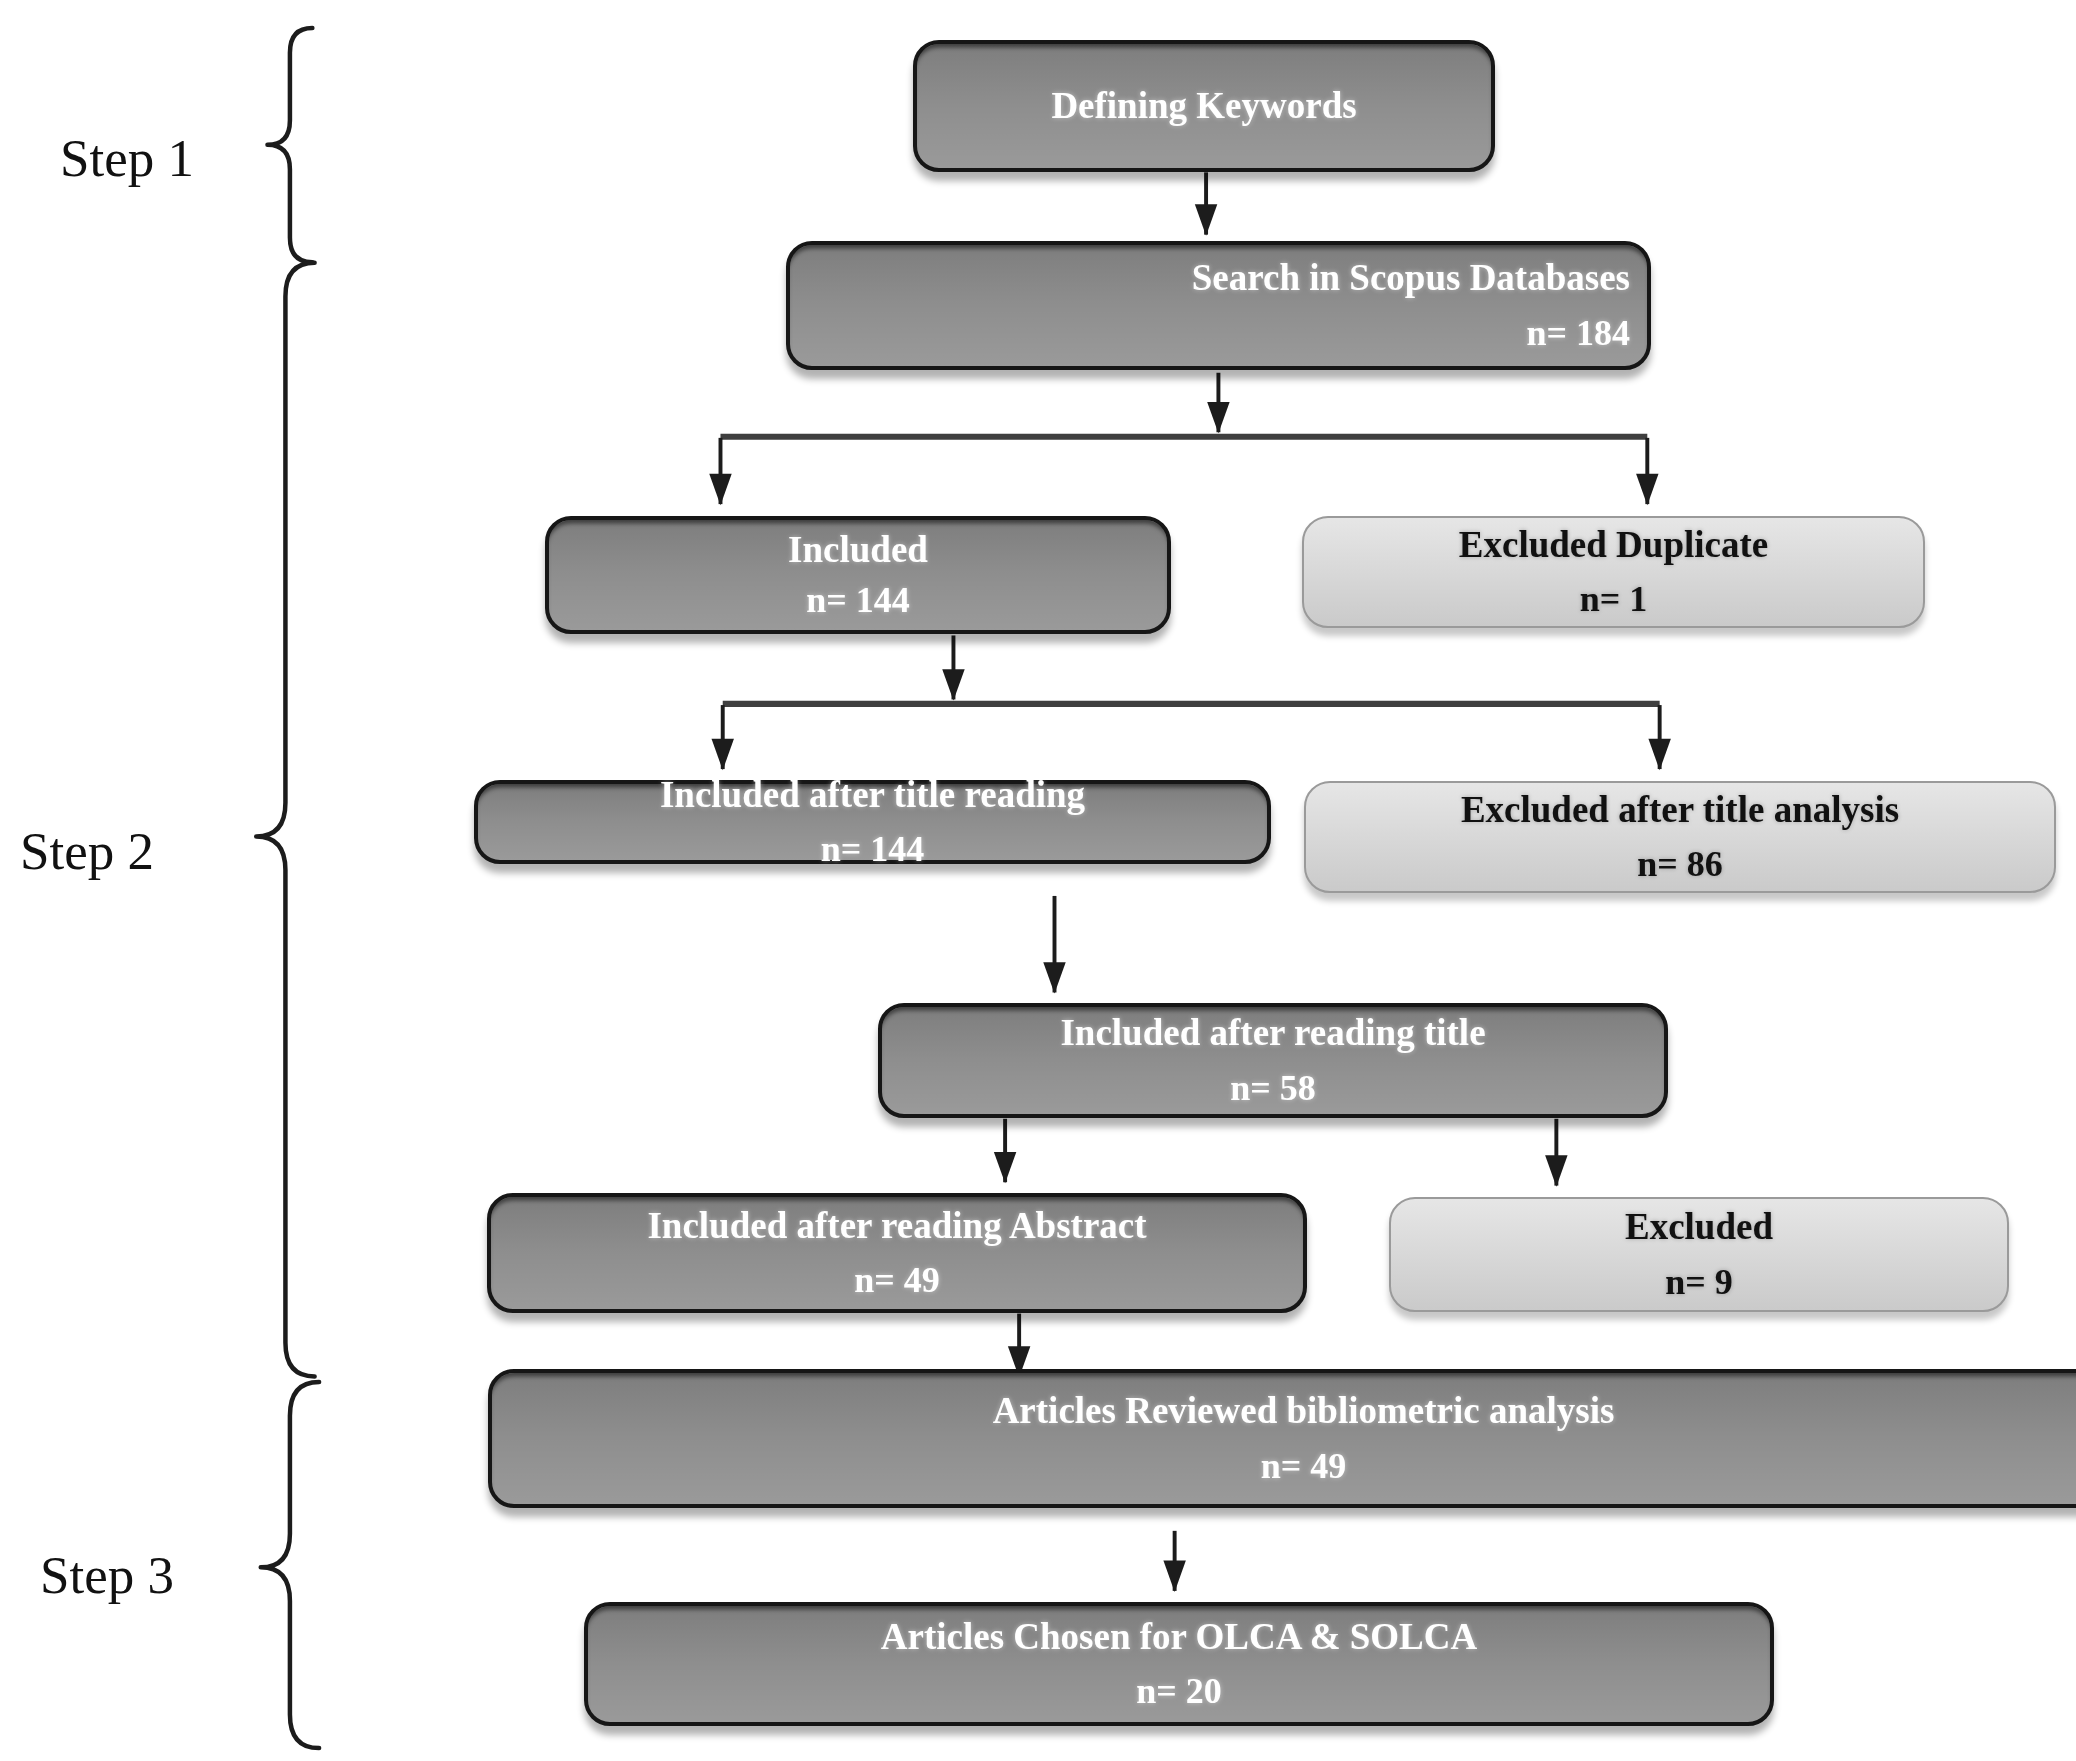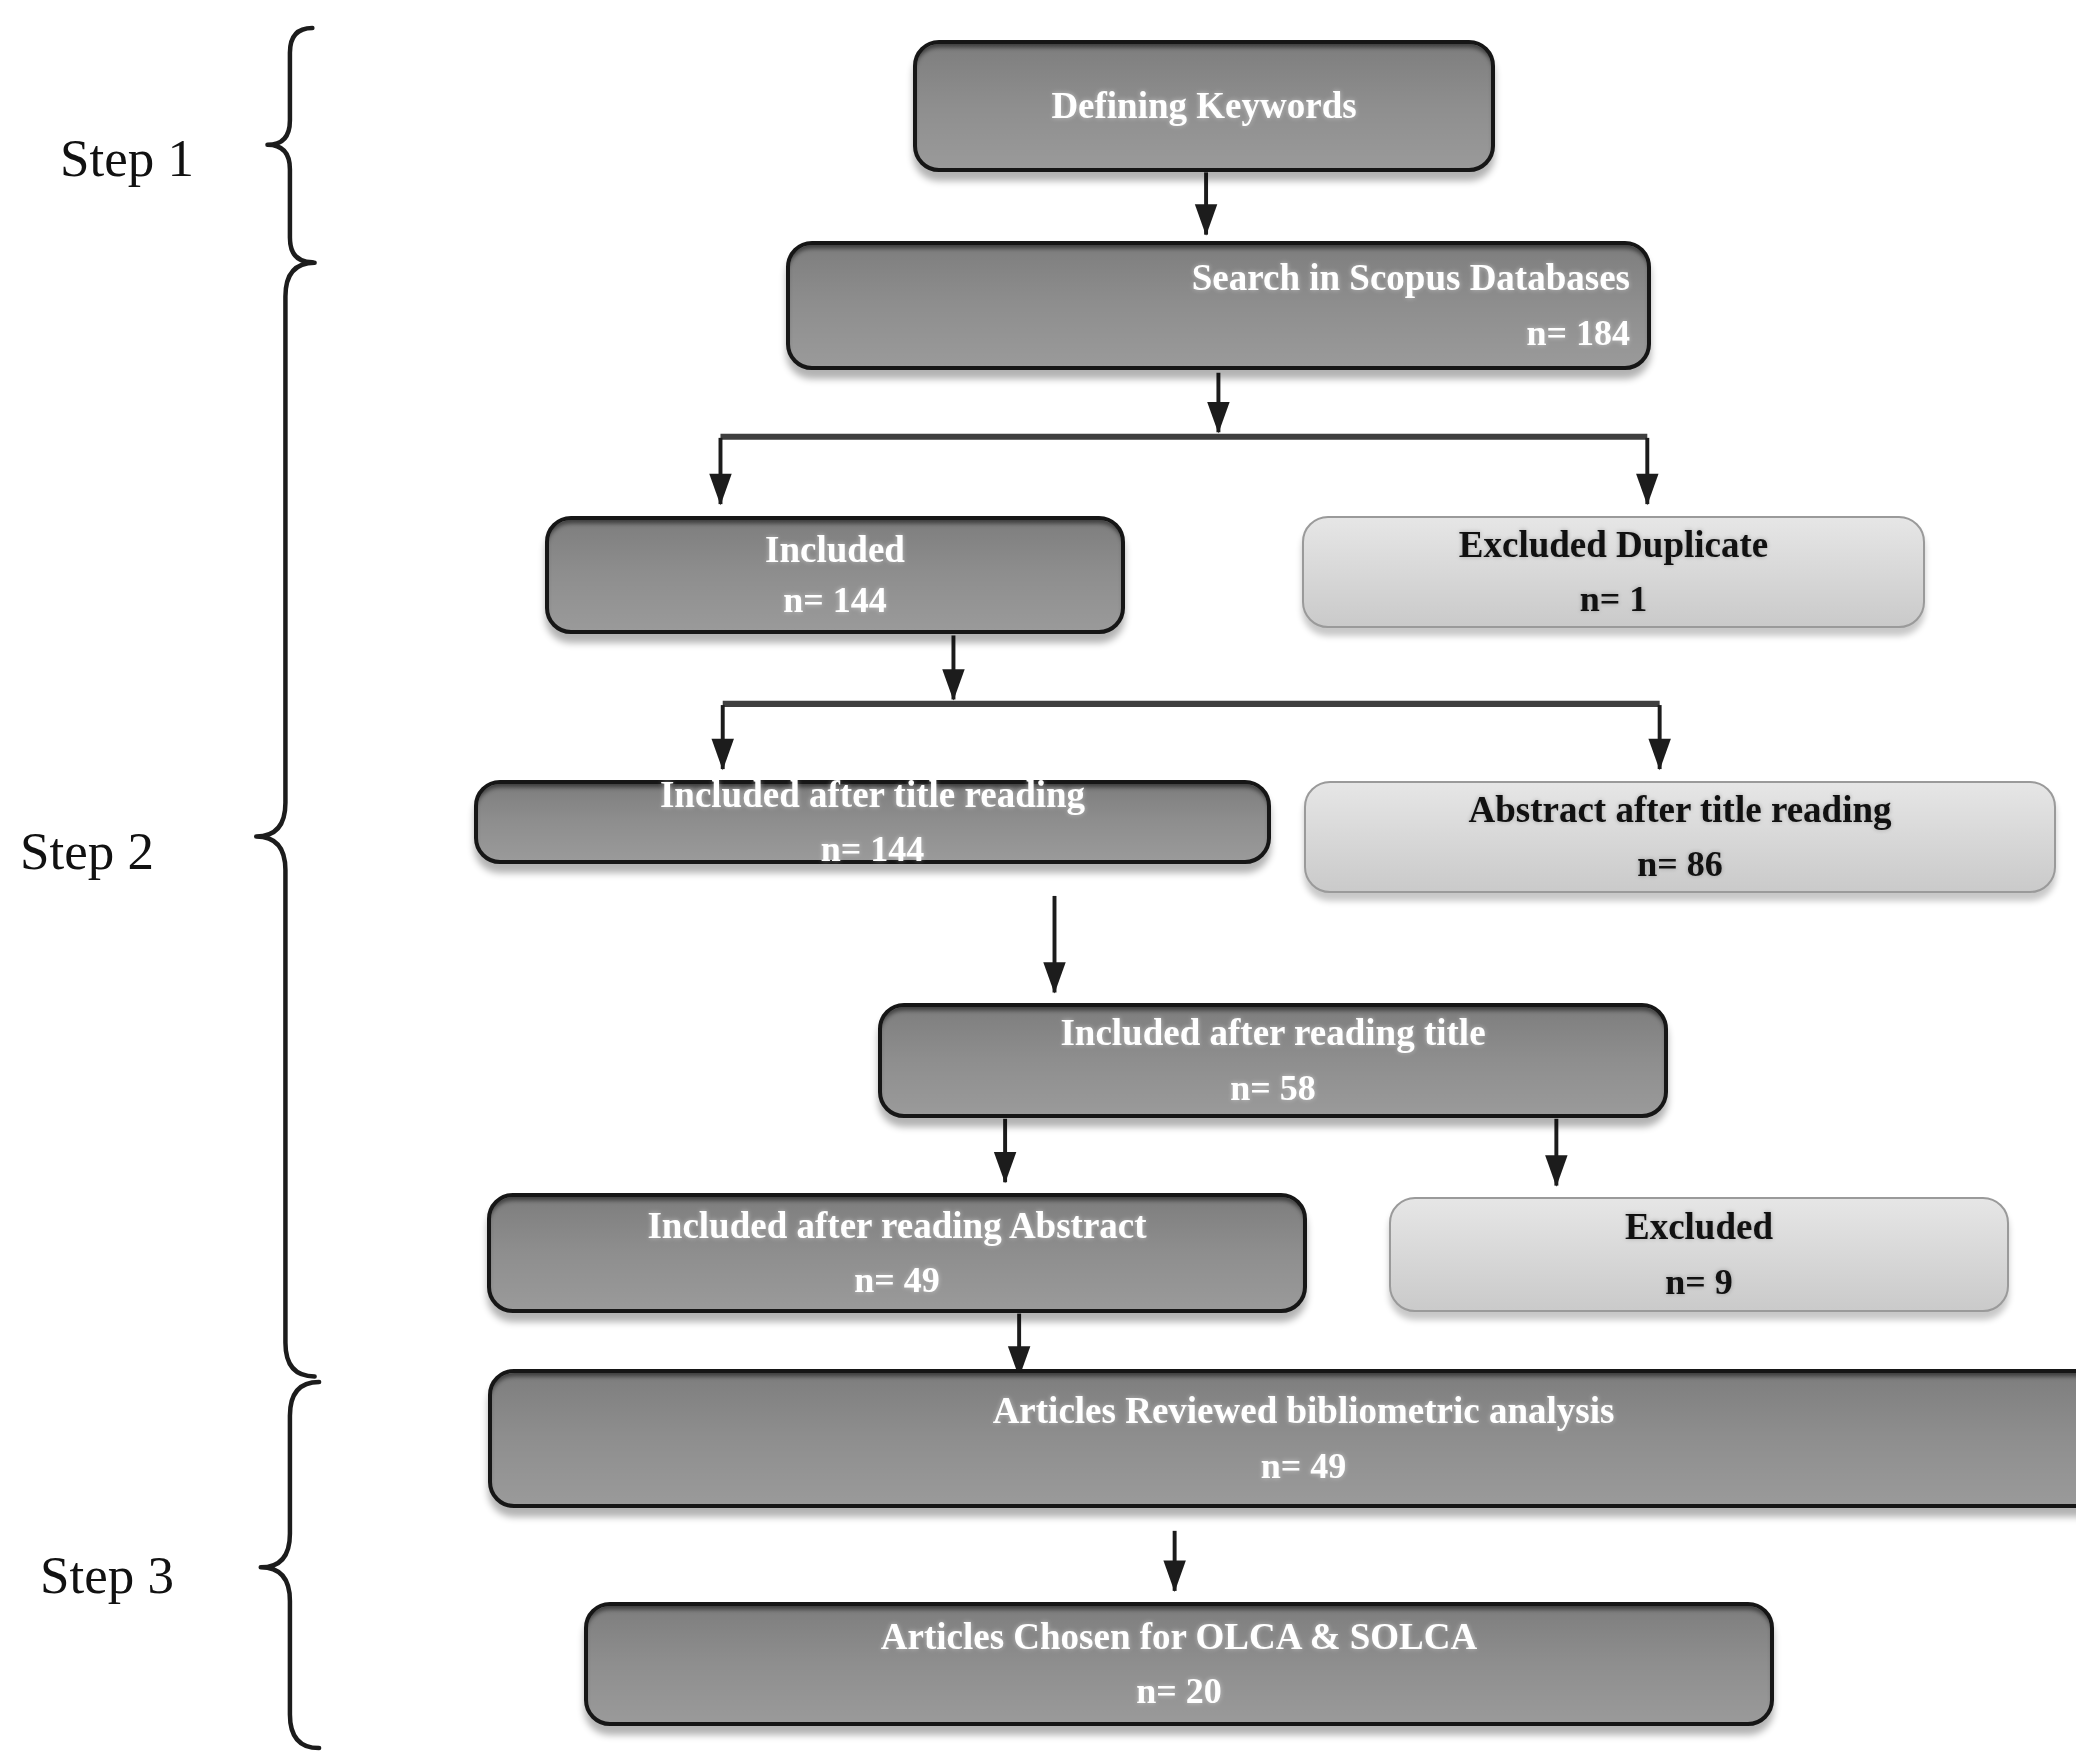--- a/index.html
+++ b/index.html
@@ -31,21 +31,21 @@
     background-color:var(--light-box-fill,#d5d5d5);
     background-image:linear-gradient(180deg, rgba(255,255,255,0.40) 0%, rgba(0,0,0,0.05) 100%);
     border:2.2px solid var(--light-box-border,#9a9a9a);
     color:var(--light-box-text,#111111);
     box-shadow:0 7.9px 6.7px rgba(0,0,0,0.22);
     text-shadow:0 0 4.5px rgba(0,0,0,0.25);
   }
   
   #defining        { left:913px; top:40px;   width:582px; height:132px; }
   #search          { left:786px; top:241px;  width:865px; height:129px;align-items:flex-end; }
-  #included1       { left:545px;  top:516px;  width:580px; height:118px;gap:8px; }
+  #included1       { left:545px;  top:516px;  width:626px; height:118px;gap:8px; }
   #excl_dup        { left:1302px; top:516px;  width:623px; height:112px; }
   #incl_title      { left:474px;  top:780px; width:797px; height:84px; }
   #excl_title      { left:1304px; top:781px; width:752px; height:112px; }
   #incl_read_title { left:878px; top:1003px; width:790px; height:115px; }
   #incl_abstract   { left:487px;  top:1193px; width:820px; height:120px; }
   #excl9           { left:1389px; top:1197px; width:620px; height:115px; }
   #reviewed        { left:488px;  top:1369px; width:1631px; height:139px; }
   #chosen          { left:584px; top:1602px; width:1190px; height:124px; }
 
   .step-label {
@@ -123,21 +123,21 @@
     <div class="t">Excluded Duplicate</div>
     <div class="c">n= 1</div>
   </div>
 
   <div class="box dark" id="incl_title">
     <div class="t">Included after title reading</div>
     <div class="c">n= 144</div>
   </div>
 
   <div class="box light" id="excl_title">
-    <div class="t">Abstract after title reading</div>
+    <div class="t">Excluded after title analysis</div>
     <div class="c">n= 86</div>
   </div>
 
   <div class="box dark" id="incl_read_title">
     <div class="t">Included after reading title</div>
     <div class="c">n= 58</div>
   </div>
 
   <div class="box dark" id="incl_abstract">
     <div class="t">Included after reading Abstract</div>

